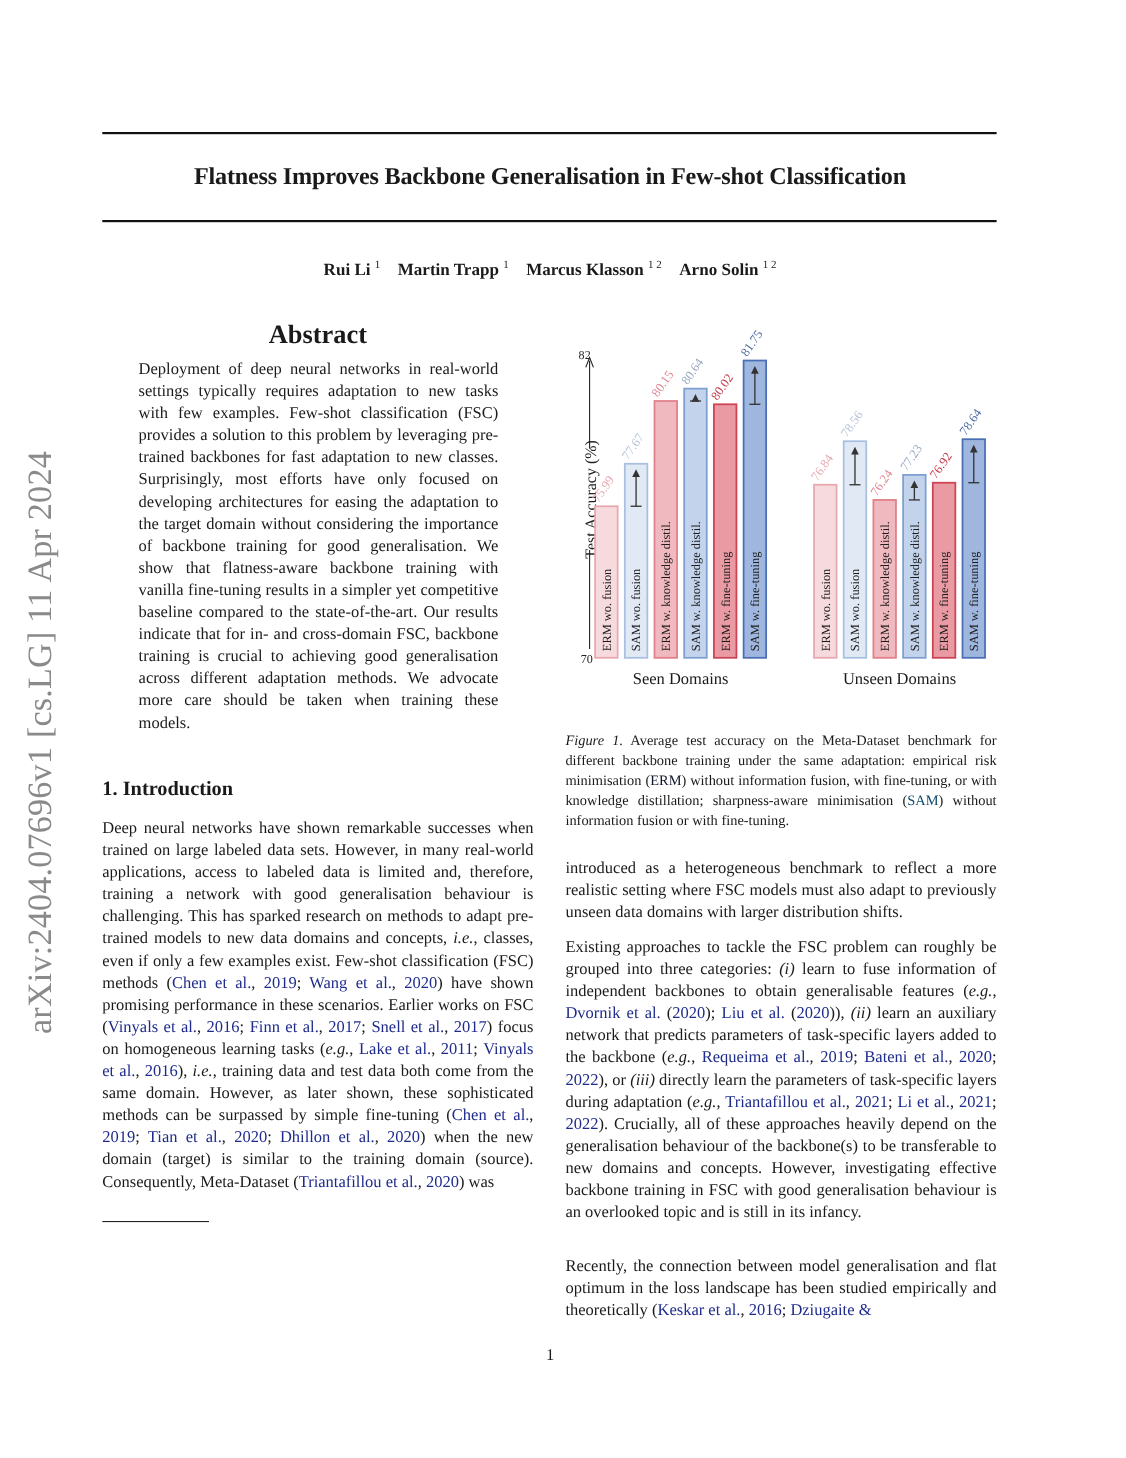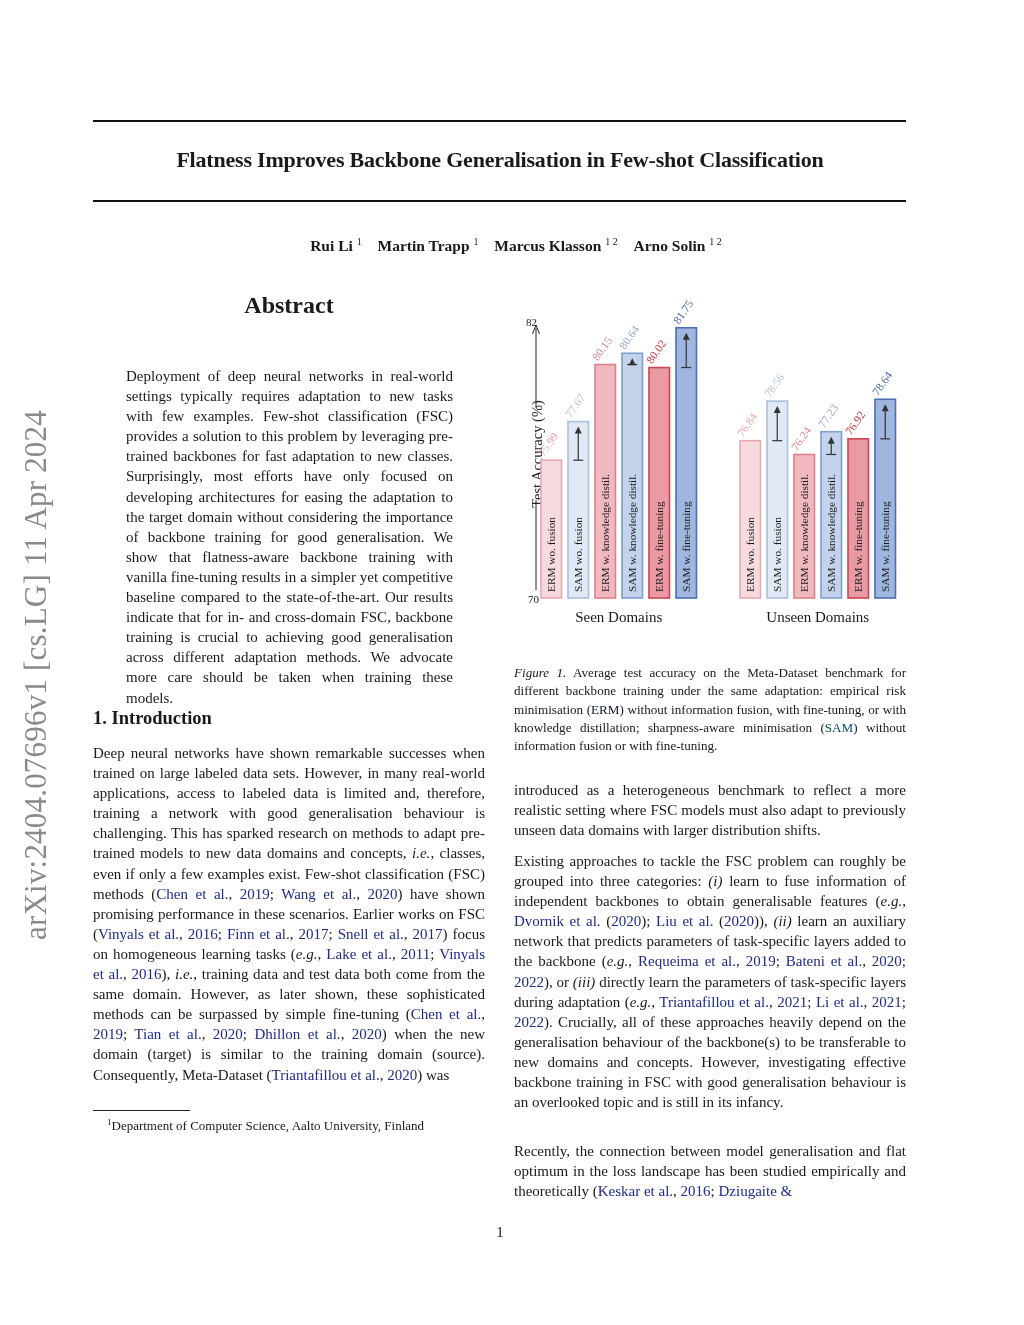--- a/index.html
+++ b/index.html
@@ -4,30 +4,30 @@
 <style>
   html, body { margin:0; padding:0; background:#ffffff; }
   body { width:1024px; height:1325px; position:relative; overflow:hidden;
          font-family:"Liberation Serif", "DejaVu Serif", serif; color:#1a1a1a; }
   .rule { position:absolute; left:93px; width:813px; background:#111; }
   #rule-top { top:120px; height:2px; }
   #rule-bottom { top:200px; height:2px; }
   #title { position:absolute; top:147px; left:0; width:1000px; text-align:center;
            font-weight:bold; font-size:22px; letter-spacing:-0.2px; }
   #authors { position:absolute; top:236px; left:0; width:1000px; text-align:center;
-             font-weight:bold; font-size:15.5px;padding-left:16px; }
+             font-weight:bold; font-size:15.5px; }
   #authors .author { margin:0 6px; }
   #authors sup { font-weight:normal; font-size:10px; }
   #arxiv-stamp { position:absolute; left:18px; top:940px; transform-origin:0 0;
                  transform:rotate(-90deg); font-size:31px; color:#8a8a8a; white-space:nowrap;
                  letter-spacing:0.2px; }
   #abstract-heading { position:absolute; top:292px; left:93px; width:392px; text-align:center;
                       font-weight:bold; font-size:24px; }
   #abstract-body { position:absolute; top:326px; left:126px; width:327px;
-                   font-size:15px; line-height:20.1px; text-align:justify; hyphens:manual;margin-top:40px; }
+                   font-size:15px; line-height:20.1px; text-align:justify; hyphens:manual; }
   #intro-heading { position:absolute; top:708px; left:93px; font-weight:bold; font-size:18.5px; }
   .para { font-size:15px; line-height:20.1px; text-align:justify; margin:0; }
   #intro-p1 { position:absolute; top:743px; left:93px; width:392px; }
   .cite { color:#1f2b8c; }
   .erm { color:#0f172a; }
   .sam { color:#0c4a6e; }
   em { font-style:italic; }
   #footnote-rule { position:absolute; top:1110px; left:93px; width:97px; height:1px; background:#222; }
   #footnotes { position:absolute; top:1114px; left:93px; width:392px; font-size:13px; line-height:17.5px; }
   #footnotes .fn1 { text-indent:14px; text-align:justify; }
@@ -58,21 +58,20 @@
 </div>
 
 <div id="abstract-heading">Abstract</div>
 <p id="abstract-body" class="para">Deployment of deep neural networks in real-world settings typically requires adaptation to new tasks with few examples. Few-shot classification (FSC) provides a solution to this problem by lever­aging pre-trained backbones for fast adaptation to new classes. Surprisingly, most efforts have only focused on developing architectures for easing the adaptation to the target domain without con­sidering the importance of backbone training for good generalisation. We show that flatness-aware backbone training with vanilla fine-tuning results in a simpler yet competitive baseline compared to the state-of-the-art.  Our results indicate that for in- and cross-domain FSC, backbone training is crucial to achieving good generalisation across different adaptation methods. We advocate more care should be taken when training these models.</p>
 
 <div id="intro-heading">1. Introduction</div>
 <p id="intro-p1" class="para rich"><span>Deep neural networks have shown remarkable successes when trained on large labeled data sets. However, in many real-world applications, access to labeled data is limited and, therefore, training a network with good generalisation behaviour is challenging.  This has sparked research on methods to adapt pre-trained models to new data domains and concepts, </span><em>i.e.</em><span>, classes, even if only a few examples exist. Few-shot classification (FSC) methods (</span><span class="cite">Chen et al.</span><span>, </span><span class="cite">2019</span><span>; </span><span class="cite">Wang et al.</span><span>, </span><span class="cite">2020</span><span>) have shown promising performance in these scenarios. Earlier works on FSC (</span><span class="cite">Vinyals et al.</span><span>, </span><span class="cite">2016</span><span>; </span><span class="cite">Finn et al.</span><span>, </span><span class="cite">2017</span><span>; </span><span class="cite">Snell et al.</span><span>, </span><span class="cite">2017</span><span>) focus on homogeneous learning tasks (</span><em>e.g.</em><span>, </span><span class="cite">Lake et al.</span><span>, </span><span class="cite">2011</span><span>; </span><span class="cite">Vinyals et al.</span><span>, </span><span class="cite">2016</span><span>), </span><em>i.e.</em><span>, training data and test data both come from the same domain. However, as later shown, these sophisticated meth­ods can be surpassed by simple fine-tuning (</span><span class="cite">Chen et al.</span><span>, </span><span class="cite">2019</span><span>; </span><span class="cite">Tian et al.</span><span>, </span><span class="cite">2020</span><span>; </span><span class="cite">Dhillon et al.</span><span>, </span><span class="cite">2020</span><span>) when the new domain (target) is similar to the training domain (source). Consequently, Meta-Dataset (</span><span class="cite">Triantafillou et al.</span><span>, </span><span class="cite">2020</span><span>) was</span></p>
 
 <div id="footnote-rule"></div>
 <div id="footnotes">
-  <div class="fn1"><sup>1</sup><span>Department of Computer Science, Aalto University, Finland</span></div>
 </div>
 
 <div id="figure">
   <svg id="chart-svg" width="400" height="340" viewBox="0 0 400 340">
     <g id="axis-layer">
         <line x1="26" y1="290" x2="26" y2="200" stroke="#222" stroke-width="1"></line>
         <line x1="26" y1="108" x2="26" y2="28" stroke="#222" stroke-width="1"></line>
         <path d="M22.5,34 L26,25 L29.5,34" fill="none" stroke="#222" stroke-width="1"></path>
         <text x="18" y="303" font-size="11" fill="#222">70</text>
         <text x="16" y="26" font-size="11" fill="#222">82</text>

